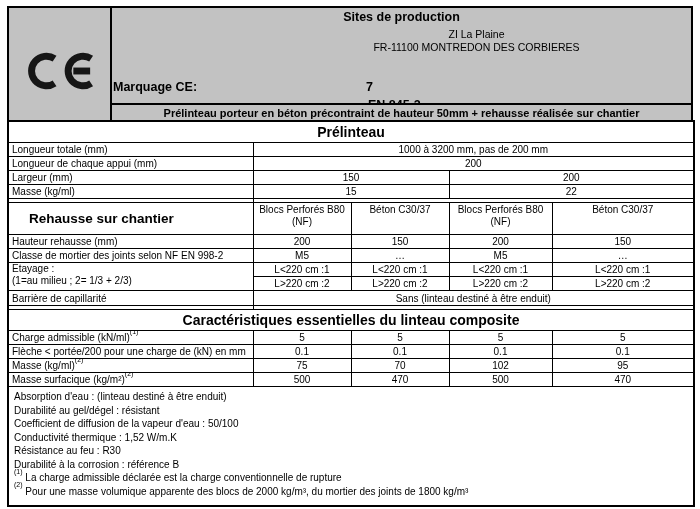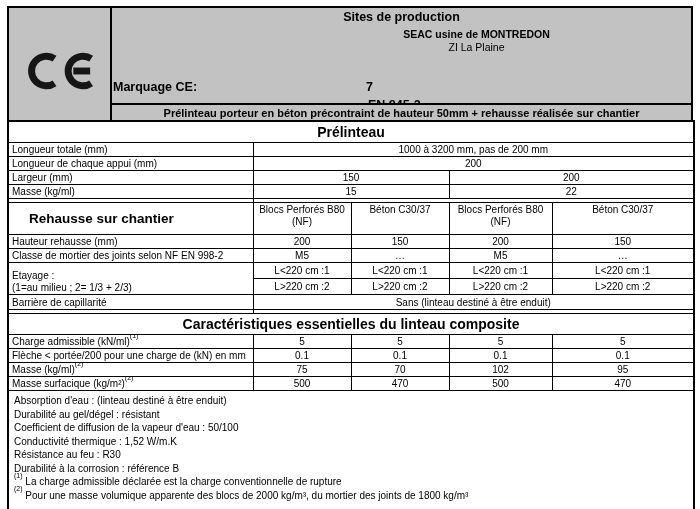--- a/index.html
+++ b/index.html
@@ -34,21 +34,21 @@
      overflow:hidden;white-space:nowrap;vertical-align:middle;}
   td.lbl{text-align:left;}
   td.val{text-align:center;}
   tr.sect-title td{font-weight:bold;font-size:14px;text-align:center;height:20px;
                    background:#fff;white-space:nowrap;margin-left:8px;}
   td.rh-label{font-weight:bold;font-size:13.5px;vertical-align:middle;padding-left:20px;}
   td.col-hdr{text-align:center;vertical-align:top;white-space:normal;
              line-height:12px;height:30px;padding-top:1px;}
   tr.gap td{height:3px;padding:0;line-height:0;}
   td.gap-l{border-right:1px solid #000;}
-  td.etay-lbl{white-space:normal;line-height:12px;vertical-align:top;padding-top:7px;}
+  td.etay-lbl{white-space:normal;line-height:12px;vertical-align:top;padding-top:0;}
   sup.fn{font-size:7px;line-height:0;position:relative;top:-3px;}
   td.footer-cell{vertical-align:top;text-align:left;white-space:normal;
                  height:112px;padding:3px 5px;font-size:10px;line-height:13.5px;}
   .foot-line{white-space:nowrap;}
 </style>
 </head>
 <body>
 
 <div class="page">
   <div class="doc">
@@ -57,22 +57,22 @@
       <div class="ce-cell">
         <svg width="84" height="58" viewBox="0 0 170 80">
           <path d="M74 15 A30 30 0 1 0 74 65" fill="none" stroke="#161616" stroke-width="14"></path>
           <path d="M148 15 A30 30 0 1 0 148 65" fill="none" stroke="#161616" stroke-width="14"></path>
           <path d="M112 40 H146" fill="none" stroke="#161616" stroke-width="14"></path>
         </svg>
       </div>
       <div class="sites-title">Sites de production</div>
 
       <div class="site site-right">
-        <div class="name">SEAC usine de MONTREDON</div>
         <div>ZI La Plaine</div>
+        <div>FR-11100 MONTREDON DES CORBIERES</div>
       </div>
 
       <div class="marquage">Marquage CE:</div>
       <div class="seven">7</div>
       <div class="std">EN 845-2</div>
 
       <div class="band">Prélinteau porteur en béton précontraint de hauteur 50mm + rehausse réalisée sur chantier</div>
     </div>
 
     <table class="main">

